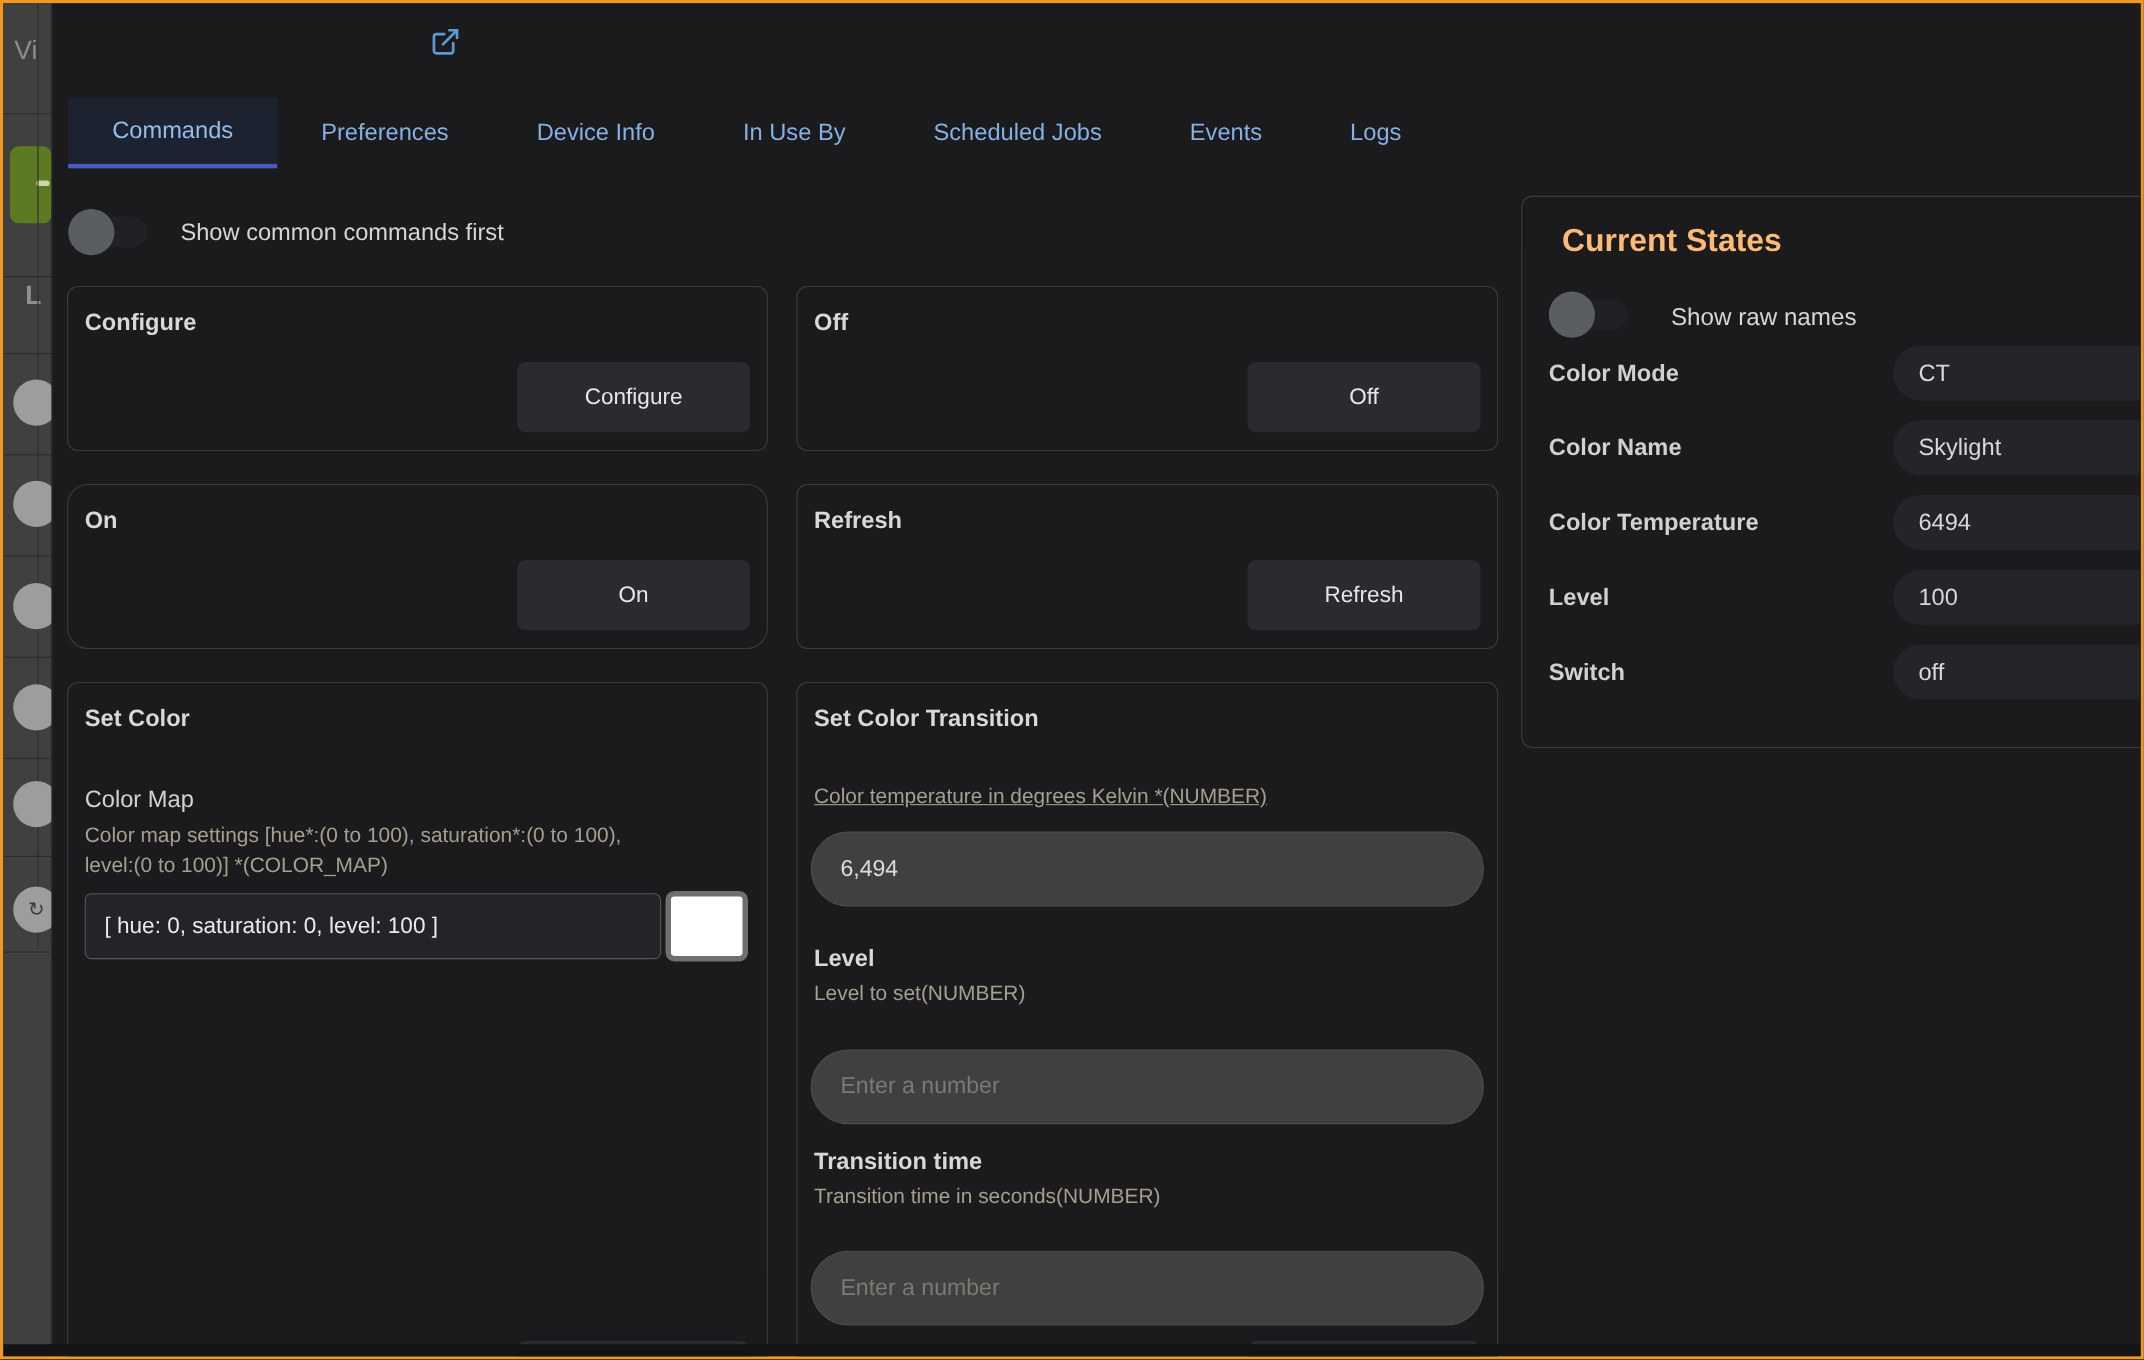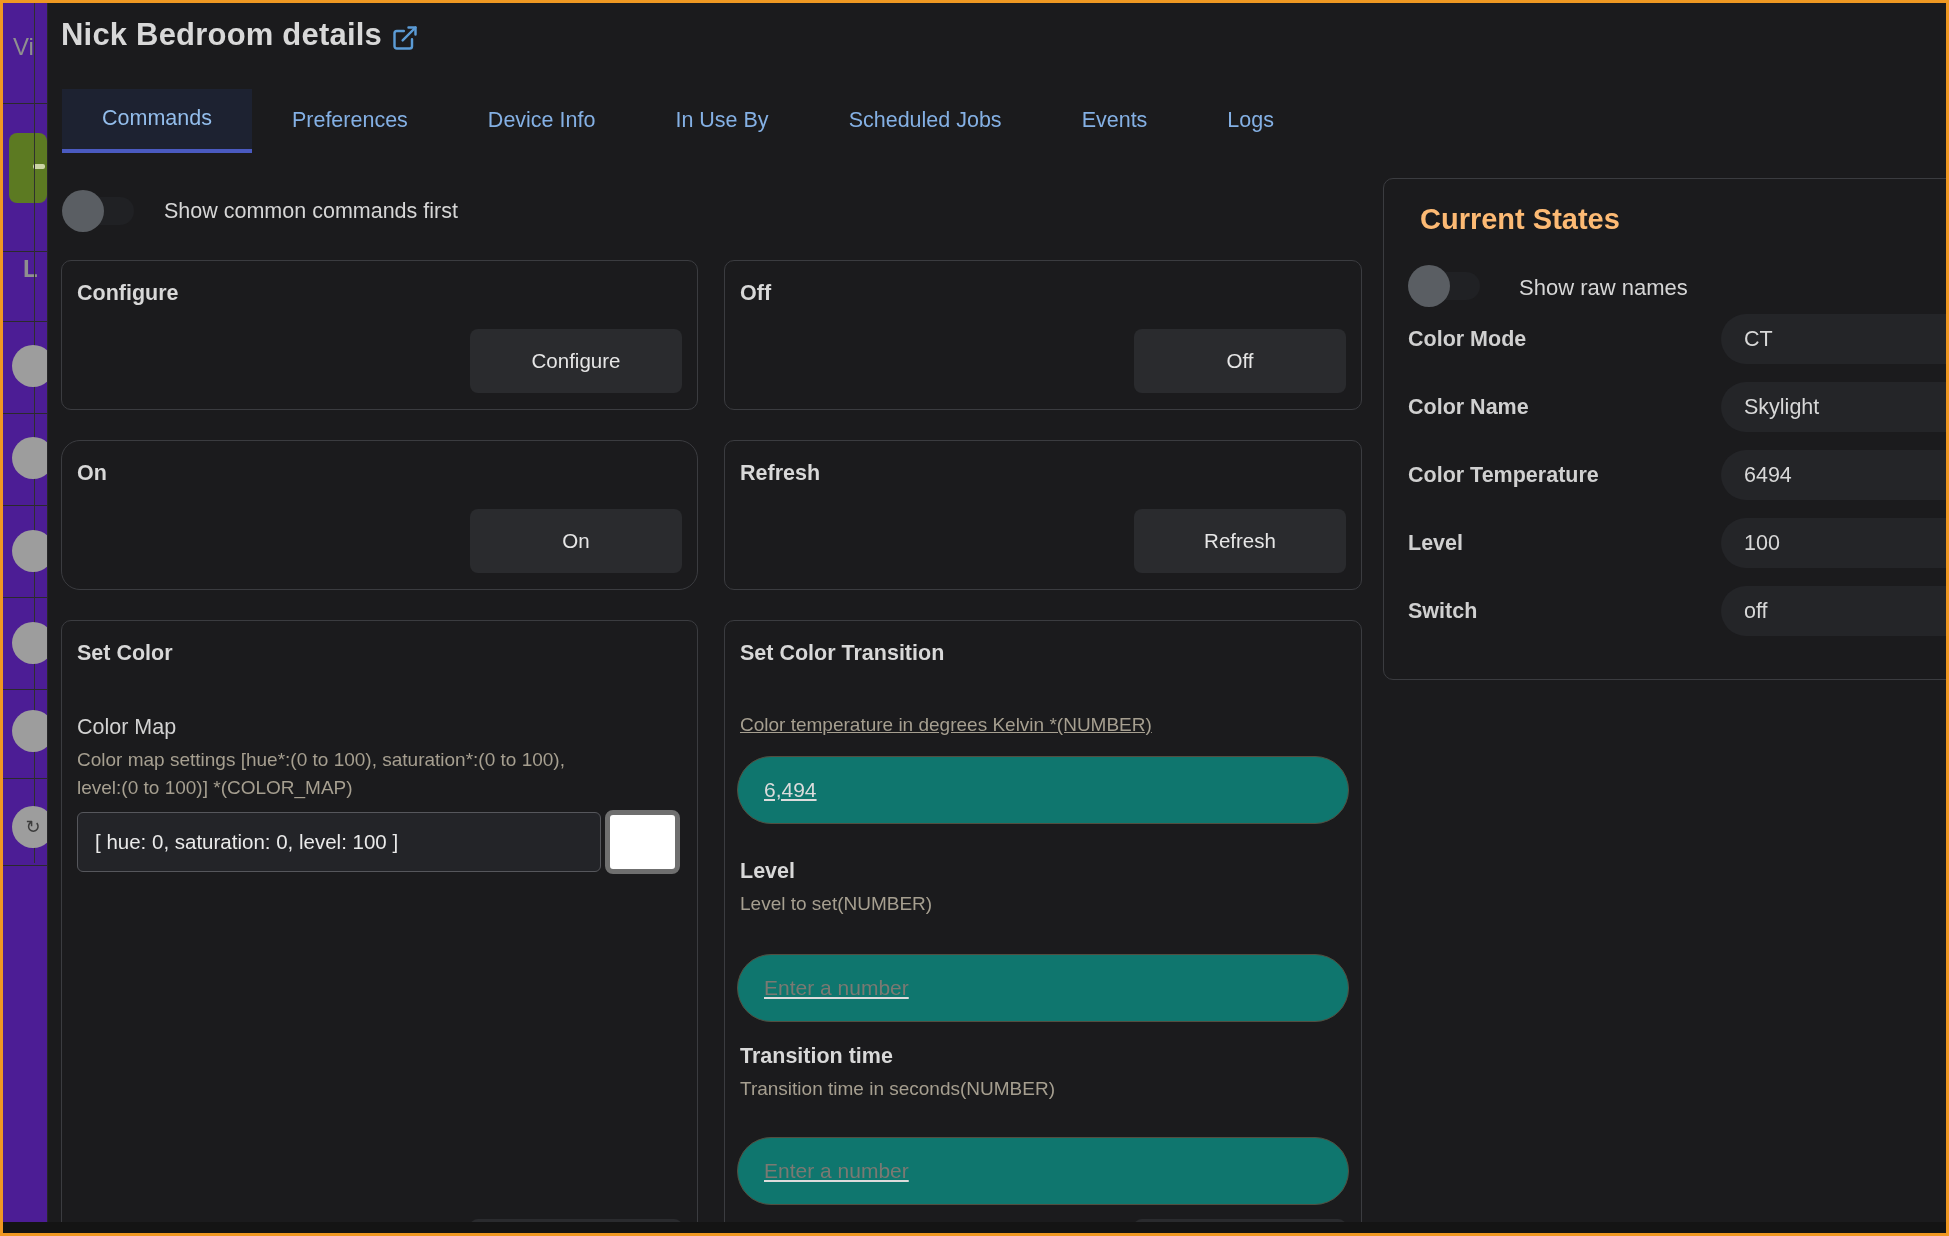--- a/index.html
+++ b/index.html
@@ -1,21 +1,21 @@
 <!DOCTYPE html>
 <html><head>
 <meta charset="utf-8">
 <style>
   html,body{margin:0;padding:0;background:#0d0d0d;}
   *{box-sizing:border-box;font-family:"Liberation Sans", sans-serif;}
   .screen{position:relative;width:1949px;height:1236px;overflow:hidden;
           border:3px solid #ef9822;background:#1b1b1d;}
 
   
-  .bg-strip{position:absolute;left:0;top:0;width:44px;height:1230px;background:#4c1d95;overflow:hidden;}
+  .bg-strip{position:absolute;left:0;top:0;width:44px;height:1230px;background:#404040;overflow:hidden;}
   .bg-strip .vline{position:absolute;left:31px;top:0;width:1px;height:860px;background:#2f2f2f;}
   .bg-text{position:absolute;color:#8f8f8f;font-size:24px;}
   .bg-hline{position:absolute;left:0;width:44px;height:1px;background:#2b2b2b;}
   .bg-green{position:absolute;left:6px;top:130px;width:38px;height:70px;background:#5c7a22;border-radius:8px;}
   .bg-green .dash{position:absolute;right:2px;top:31px;width:12px;height:5px;background:#cdd6a6;border-radius:2px;}
   .bg-circle{position:absolute;left:9px;width:42px;height:42px;border-radius:50%;background:#9d9d9d;
              color:#3c3c3c;font-size:18px;line-height:42px;text-align:center;}
   .page-bottom{position:absolute;left:0;top:1219px;width:1949px;height:11px;background:#141414;z-index:40;}
 
   
@@ -44,22 +44,22 @@
   .btn.bottom-btn{top:598px;}
 
   .field-label{position:absolute;font-size:21.5px;color:#d2d2d2;text-align:center;}
   .field-label.bold{font-weight:700;color:#d8d8d8;}
   .field-desc{position:absolute;font-size:19px;color:#a69f90;}
 
   .map-input{position:absolute;left:15px;top:191px;width:524px;height:60px;background:#232428;
              border:1px solid #56575c;border-radius:6px;color:#eaeaea;font-size:20.5px;padding:0 0 0 17px;outline:none;}
   .swatch{position:absolute;left:543px;top:189px;width:75px;height:64px;border:5px solid #6f6f6f;border-radius:8px;}
 
-  .pill-input{position:absolute;left:12px;width:612px;height:68px;background:#0f766e;border:1px solid #524e40;
-              border-radius:34px;color:#dcdcdc;font-size:21px;padding:0 0 0 26px;outline:none;text-decoration:underline;}
+  .pill-input{position:absolute;left:12px;width:612px;height:68px;background:#404040;border:1px solid #524e40;
+              border-radius:34px;color:#dcdcdc;font-size:21px;padding:0 0 0 26px;outline:none;}
   .pill-input::placeholder{color:#7b7972;}
 
   
   .states{position:absolute;left:1380px;top:175px;width:660px;height:502px;background:#1b1b1d;
           border:1px solid #3b3c40;border-radius:10px;}
   .states h2{position:absolute;left:24px;top:12px;margin:12px;font-size:29px;font-weight:700;color:#fdba74;}
   .state-label{position:absolute;left:24px;font-size:21.5px;font-weight:700;color:#d0d0d0;}
   .state-pill{position:absolute;left:337px;width:352px;height:50px;background:#242528;border-radius:25px;
               color:#d8d8d8;font-size:21.5px;line-height:50px;padding-left:23px;}
 </style>
@@ -87,21 +87,20 @@
     <div class="bg-circle" style="top:619px;"></div>
     <div class="bg-hline" style="top:686px;"></div>
     <div class="bg-circle" style="top:707px;"></div>
     <div class="bg-hline" style="top:775px;"></div>
     <div class="bg-circle" style="top:803px;"><span>↻</span></div>
     <div class="bg-hline" style="top:862px;"></div>
   </div>
 
   <div class="panel"></div>
 
-  <div class="page-title">Nick Bedroom details</div>
   <span class="ext-icon">
     <svg viewBox="0 0 24 24" width="28" height="28" fill="none" stroke="#5b9bd5" stroke-width="2.1" stroke-linecap="round" stroke-linejoin="round">
       <path d="M18 13v6a2 2 0 0 1-2 2H5a2 2 0 0 1-2-2V8a2 2 0 0 1 2-2h6"></path>
       <path d="M15 3h6v6"></path>
       <path d="M10 14L21 3"></path>
     </svg>
   </span>
 
   <div class="tabbar" style="color: rgb(132, 176, 228);">
     <div class="tab active">Commands</div>

